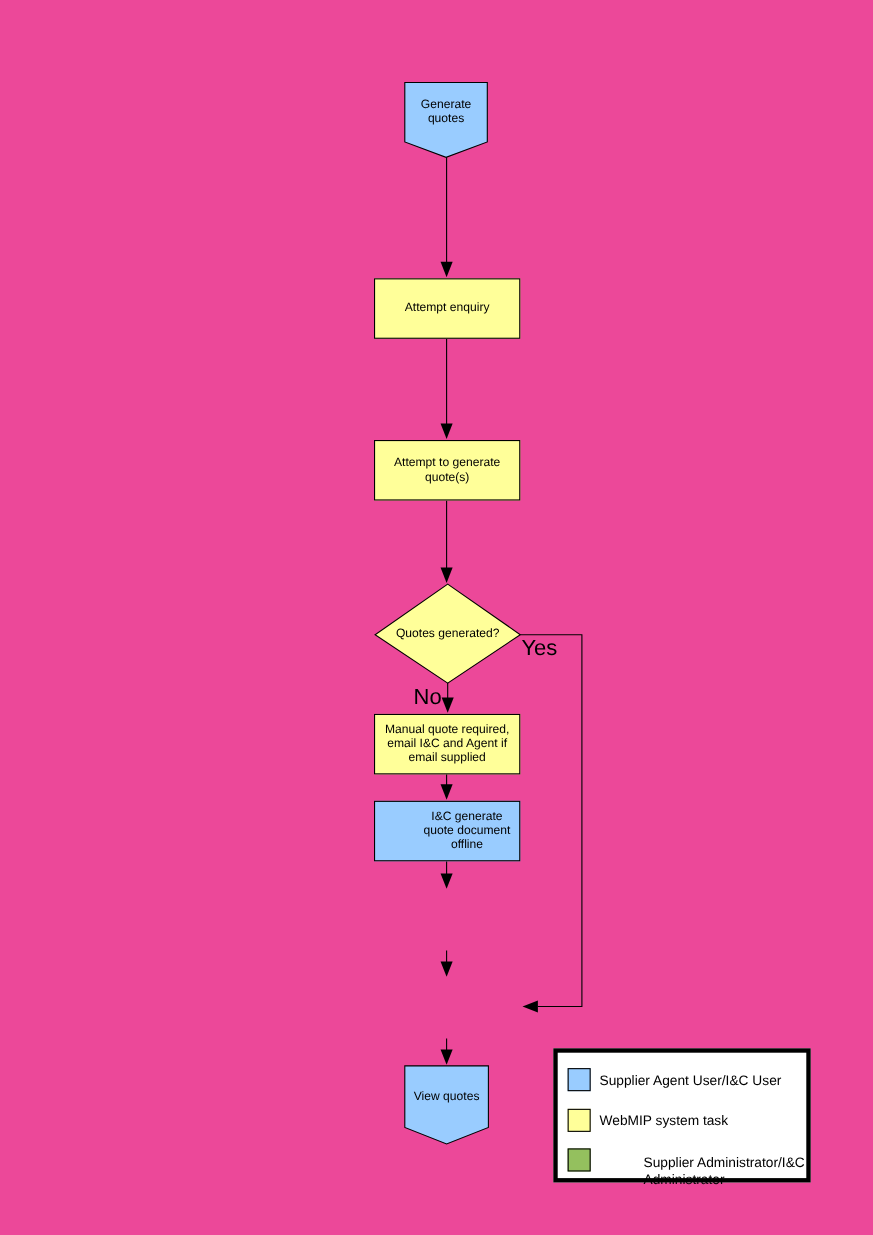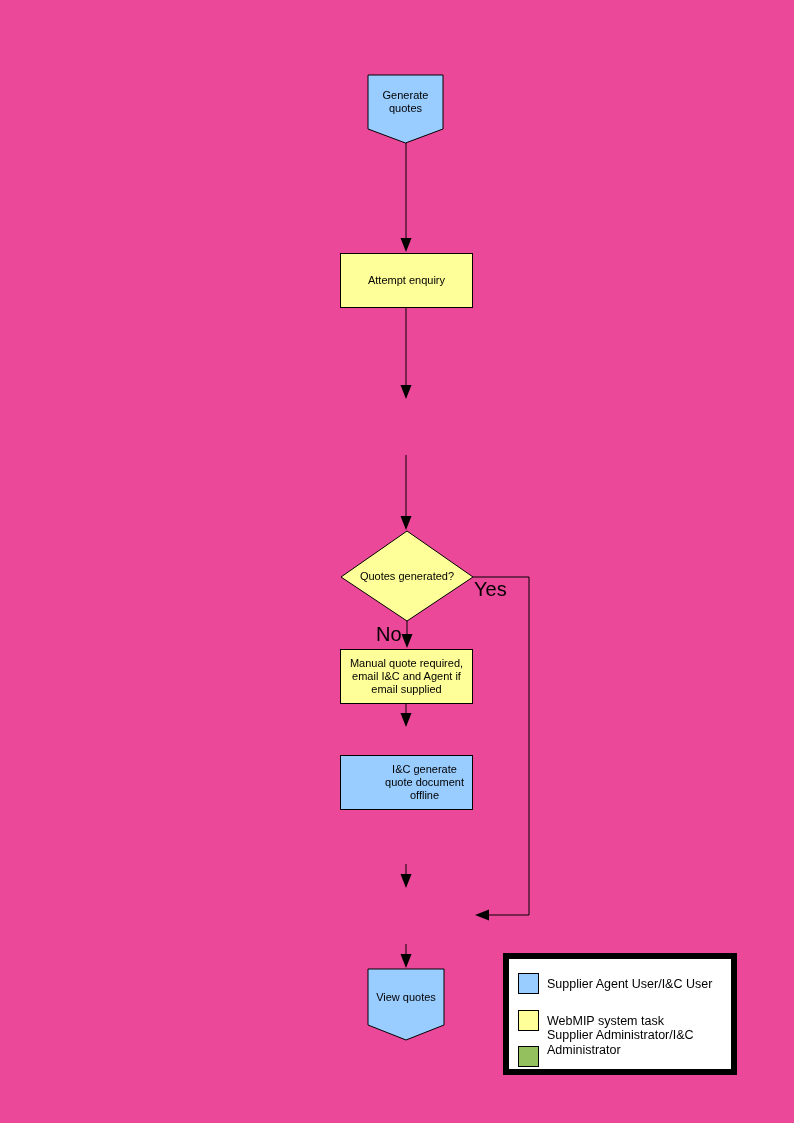--- a/index.html
+++ b/index.html
@@ -31,39 +31,39 @@
   .box.blue   { background:#99CCFF; }
   .box.nowrap { white-space:nowrap; padding:2px 0; }
   .branch-label {
     position:absolute;
     font-size:20px; line-height:24px; color:#000;
   }
   .legend {
     position:absolute;
     left:503px; top:953px;
     width:234px; height:122px;
-    border:6px solid #000000;
+    border:4px solid #000000;
     background:#ffffff;
   }
   .legend-swatch {
     position:absolute; left:9px;
     width:21px; height:21px;
     border:1px solid #000000;
   }
   .legend-swatch.sw-blue   { background:#99CCFF; top:14px; }
   .legend-swatch.sw-yellow { background:#FFFF99; top:51px; }
   .legend-swatch.sw-green  { background:#94C05E; top:87px; }
   .legend-label {
     position:absolute; left:38px;
     width:190px;
     font-size:12.5px; line-height:15px; color:#000;
   }
   .legend-label.l1 { top:18px; }
   .legend-label.l2 { top:55px; }
-  .legend-label.l3 { top:69px; }
+  .legend-label.l3 { top:93px;margin-left:40px; }
 </style>
 </head>
 <body>
 
 <div class="canvas">
 
   <svg class="svg-layer" width="794" height="1123" viewBox="0 0 794 1123">
 
     <polygon points="368,75 443,75 443,129 405.5,143 368,129" fill="#99CCFF" stroke="#000000" stroke-width="1"></polygon>
 
@@ -99,29 +99,30 @@
 
       <polyline points="473,577 529,577 529,915 489,915" fill="none"></polyline>
       <polygon points="475,915 489,909.5 489,920.5" stroke="none"></polygon>
     </g>
   </svg>
 
   <div class="node-label" style="left:368px; top:78px; width:75px; height:48px;">Generate quotes</div>
 
   <div class="box yellow" style="left:340px; top:253px;">Attempt enquiry</div>
 
+  <div class="box yellow" style="left:340px; top:400px;">Attempt to generate quote(s)</div>
 
   <div class="node-label" style="left:342px; top:550px; width:130px; height:52px;">Quotes generated?</div>
 
   <div class="branch-label" style="left:474px; top:577px;">Yes</div>
   <div class="branch-label" style="left:376px; top:622px;">No</div>
 
   <div class="box yellow" style="left:340px; top:649px;">Manual quote required, email I&amp;C and Agent if email supplied</div>
 
-  <div class="box blue" style="left:340px; top:755px;padding-left:38px;">I&amp;C generate quote document offline</div>
+  <div class="box blue" style="left:340px; top:728px;padding-left:38px;">I&amp;C generate quote document offline</div>
 
 
 
   <div class="node-label" style="left:368px; top:972px; width:76px; height:50px;">View quotes</div>
 
   <div class="legend">
     <div class="legend-swatch sw-blue"></div>
     <div class="legend-label l1">Supplier Agent User/I&amp;C User</div>
 
     <div class="legend-swatch sw-yellow"></div>

